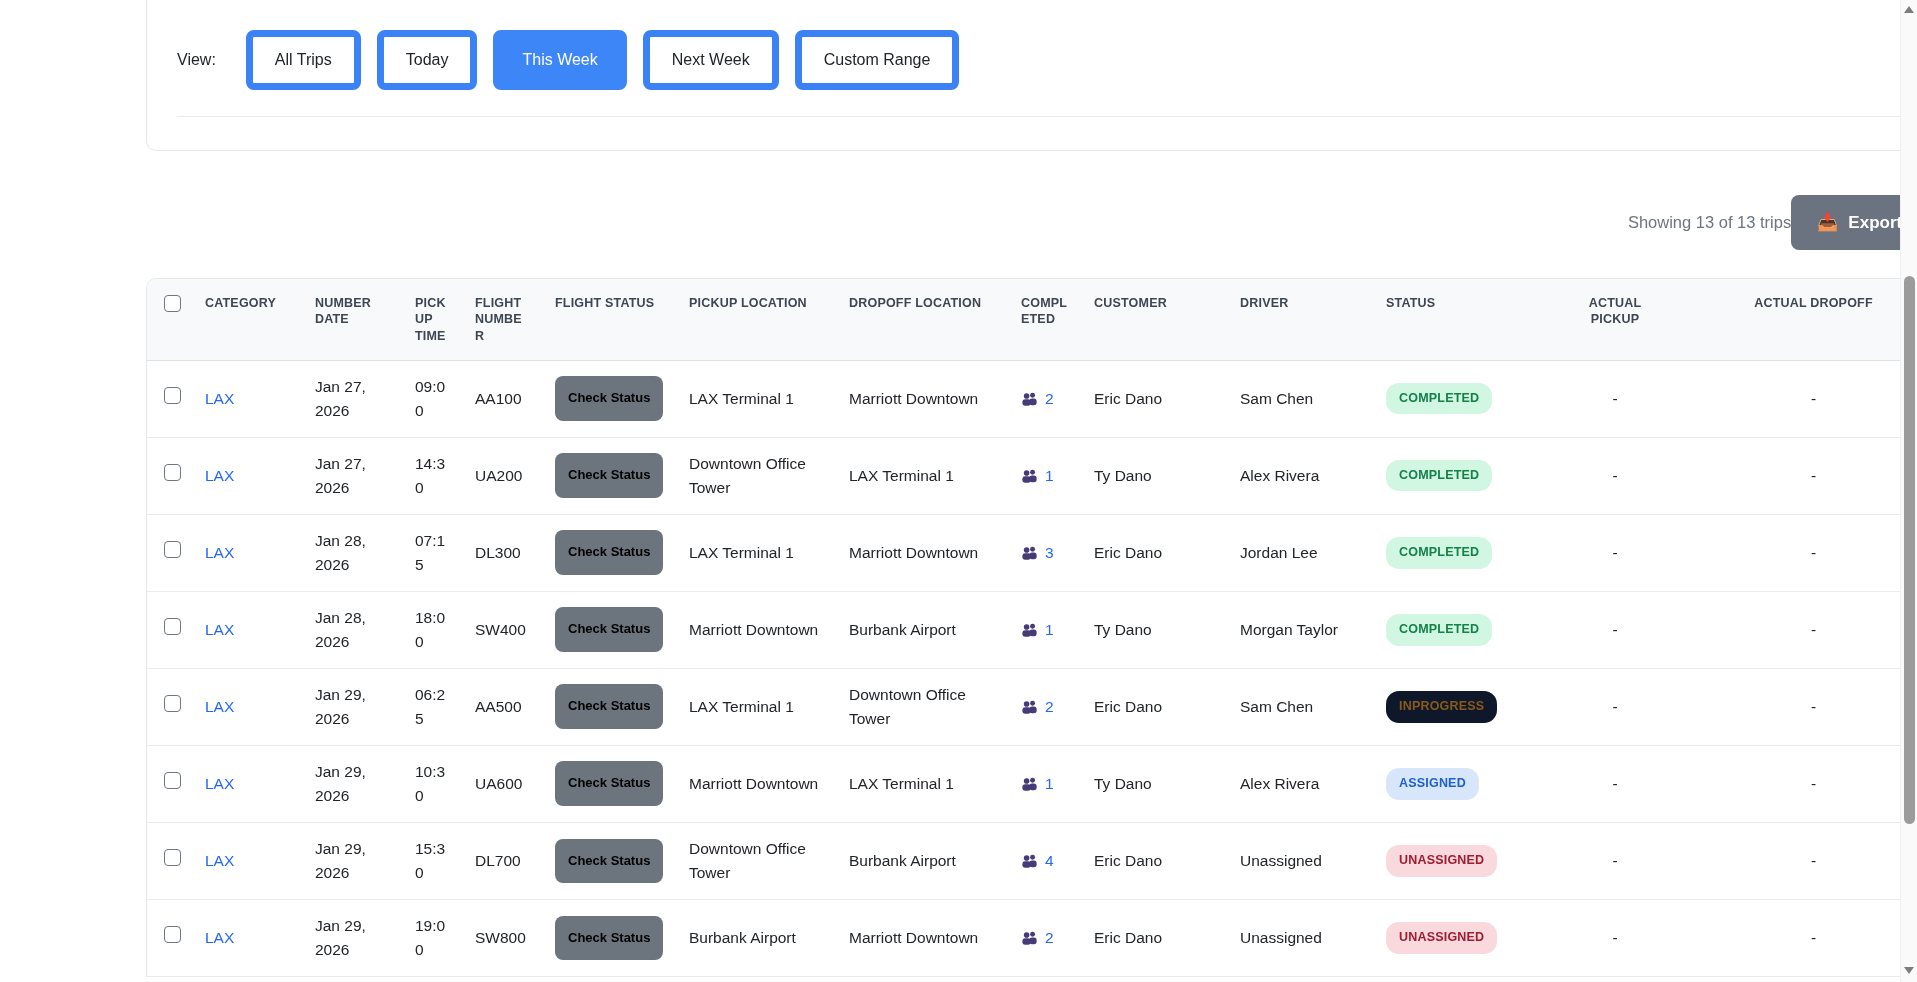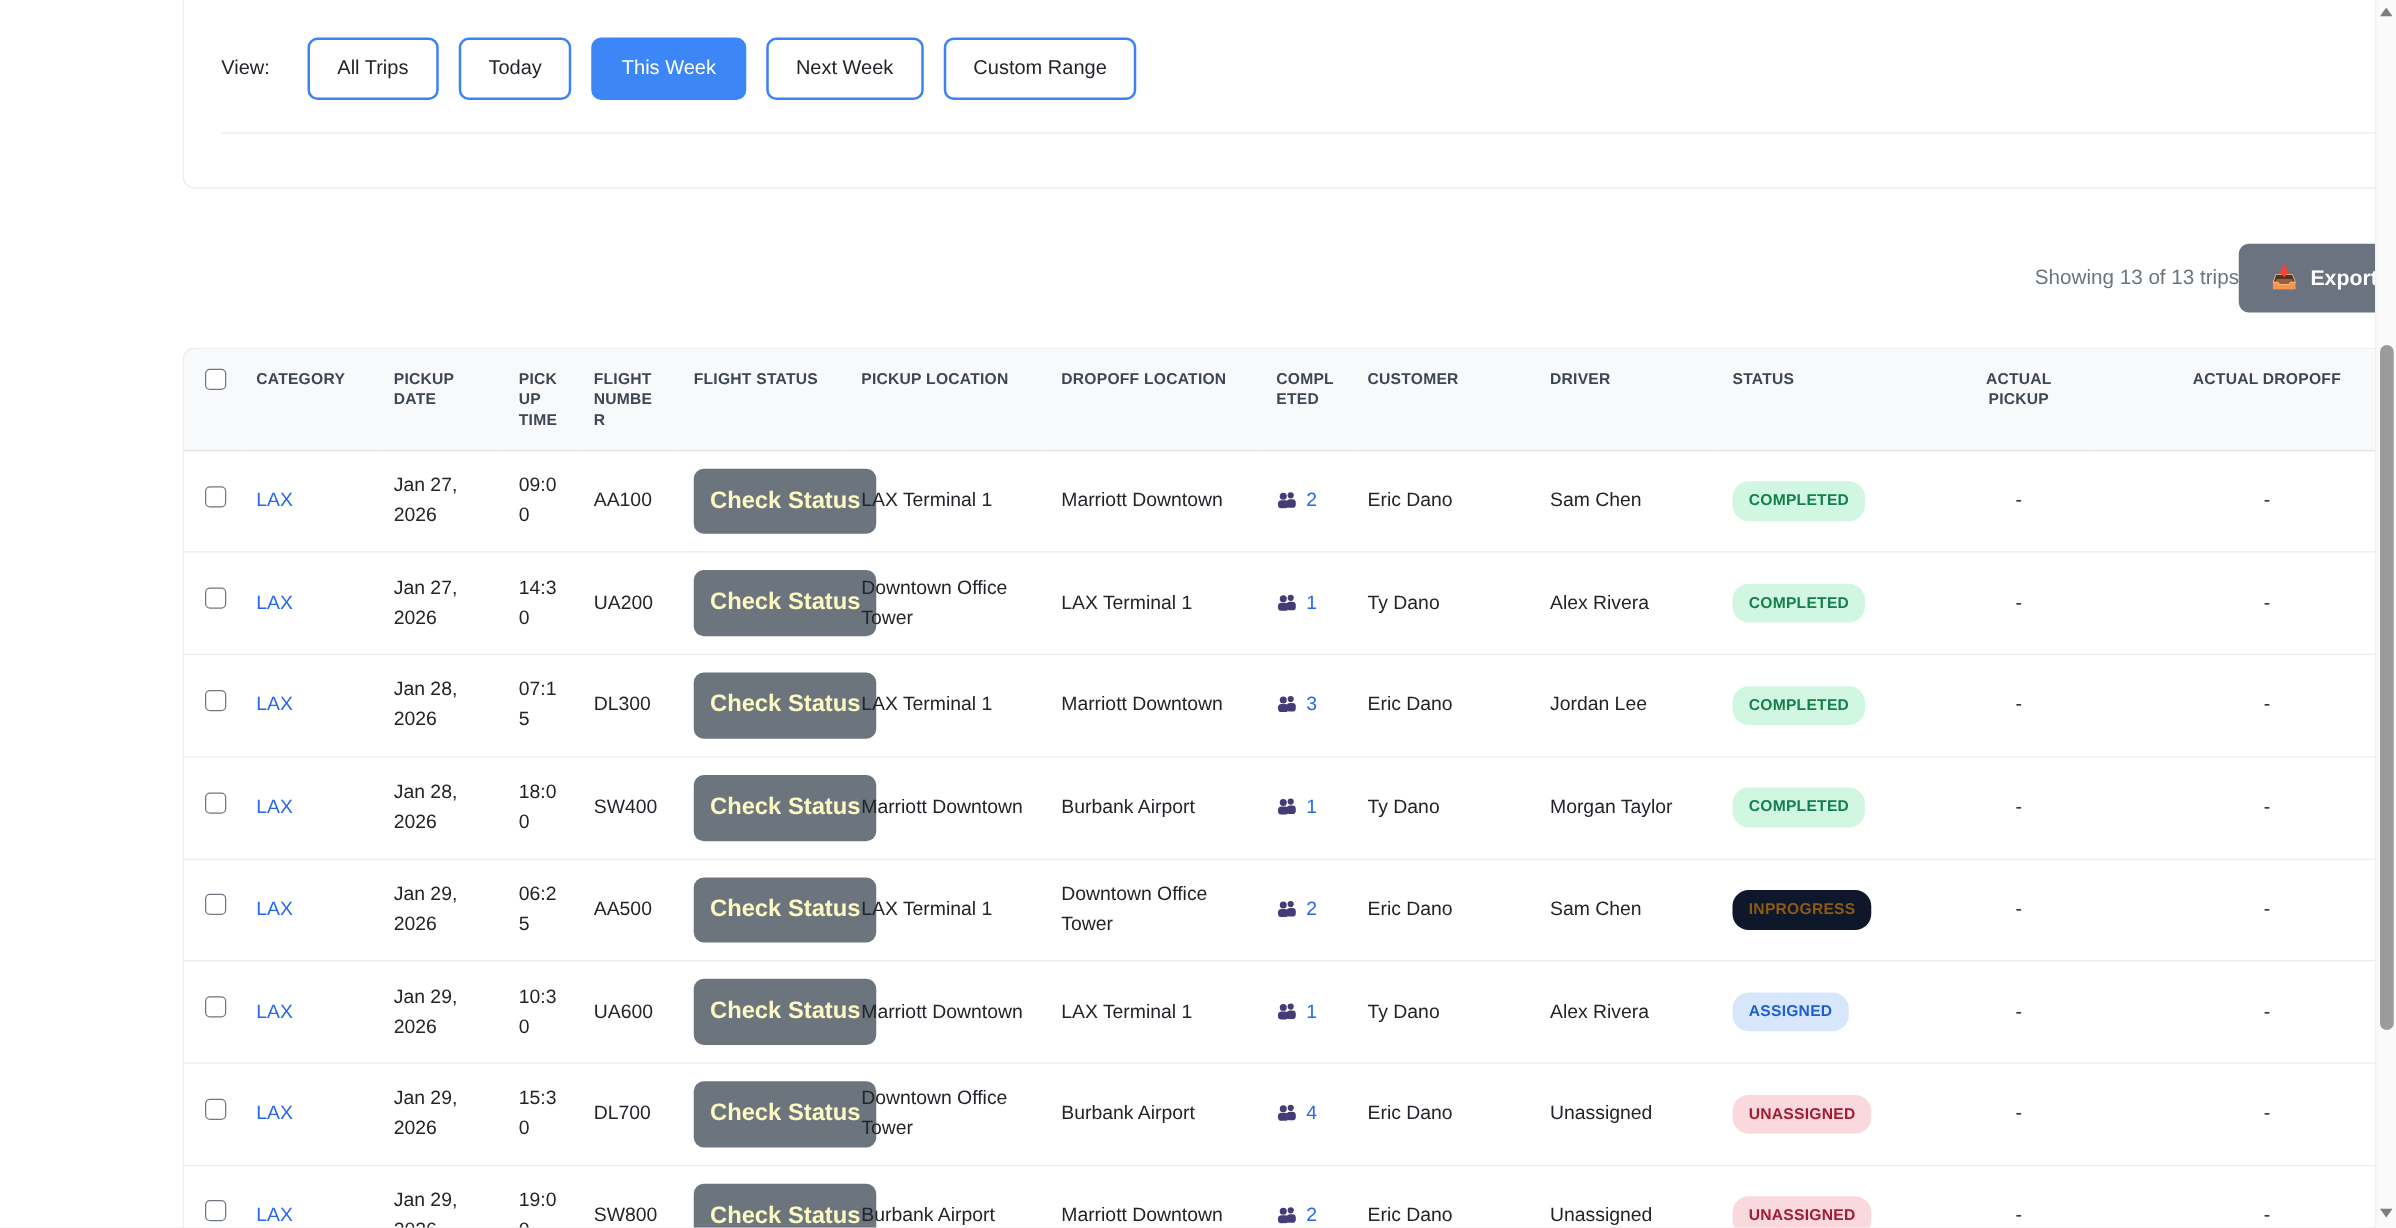--- a/index.html
+++ b/index.html
@@ -13,21 +13,21 @@
 
   
   .filter-card {
     height:151px; border:1px solid #e5e7eb; border-top:none;
     border-radius:0 0 10px 10px; padding:30px 30px 0;
   }
   .filter-row { display:flex; align-items:center; }
   .view-label { font-size:16px; color:#212529; margin-right:30px; }
   .filter-btn {
     font-family:inherit; font-size:16px; color:#212529; background:#fff;
-    border:2px solid #3b82f6; border-radius:8px; padding:11px 22px;
+    border:7px solid #3b82f6; border-radius:8px; padding:11px 22px;
     margin-right:16px; cursor:pointer; line-height:1.5;
   }
   .filter-btn.active { background:#3d86f7; border-color:#3d86f7; color:#fff; }
   .filter-divider { border:none; border-top:1px solid #e9ecef; margin:26px 0 0; }
 
   
   .summary-row { display:flex; justify-content:flex-end; align-items:center; margin-top:44px; }
   .showing-text { font-size:16.5px; color:#6c757d; }
   .export-btn {
     display:flex; align-items:center; gap:10px; border:none; cursor:pointer;
@@ -53,22 +53,22 @@
     padding:14px 12px; font-size:15.5px; color:#212529; line-height:1.55;
     vertical-align:middle; border-bottom:1px solid #e9ecef; overflow-wrap:break-word;
   }
   th.col-check, td.col-check { padding-left:17px; padding-right:4px; }
   .row-check, .header-check {
     appearance:none; -webkit-appearance:none; width:17px; height:17px;
     border:1.6px solid #6f7781; border-radius:4px; background:#fff; cursor:pointer; margin:0;
   }
   a.cat-link, a.pax-link { color:#2568ef; text-decoration:none; cursor:pointer; }
   .check-status-btn {
-    font-family:inherit; display:inline-block; background:#6c757d; color:#fef9c3;
-    border:none; border-radius:8px; padding:14px 13px; font-size:19px;
+    font-family:inherit; display:inline-block; background:#6c757d; color:#000000;
+    border:none; border-radius:8px; padding:14px 13px; font-size:13px;
     font-weight:600; line-height:1.3; white-space:nowrap; cursor:pointer;
   }
   .pax-cell { white-space:nowrap; }
   .pax-icon { vertical-align:-2px; margin-right:7px; }
   .status-badge {
     display:inline-block; padding:6px 13px; border-radius:13px;
     font-size:12.5px; font-weight:700; letter-spacing:.2px; white-space:nowrap;
   }
 
   
@@ -130,21 +130,21 @@
         <col style="width:146px">
           <col style="width:146px">
           <col style="width:182px">
         <col style="width:118px">
           <col>
       </colgroup>
       <thead>
         <tr>
           <th class="col-check"><input type="checkbox" class="header-check" style=""></th>
           <th>CATEGORY</th>
-          <th>PICKUP DATE</th>
+          <th>NUMBER DATE</th>
           <th>PICKUP TIME</th>
           <th>FLIGHT NUMBER</th>
           <th>FLIGHT STATUS</th>
           <th>PICKUP LOCATION</th>
           <th>DROPOFF LOCATION</th>
           <th>COMPLETED</th>
           <th>CUSTOMER</th>
           <th>DRIVER</th>
           <th>STATUS</th>
           <th class="center">ACTUAL PICKUP</th>

